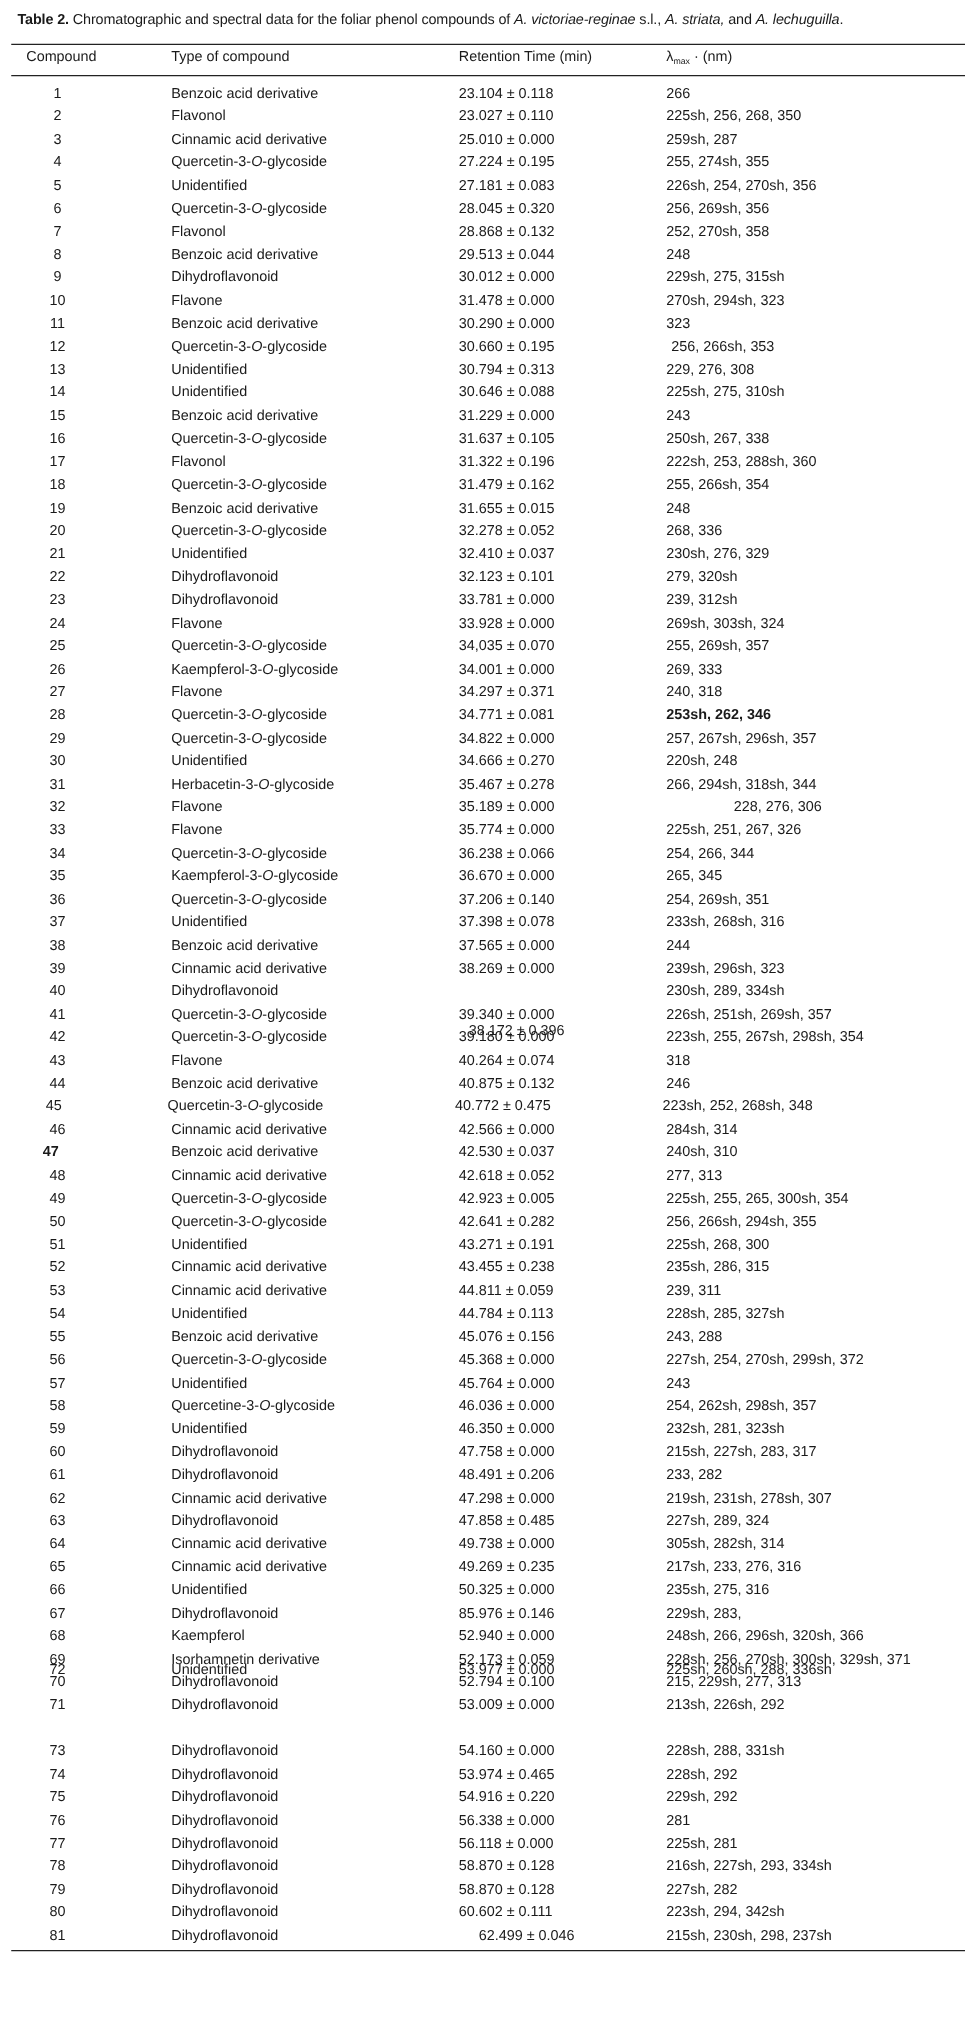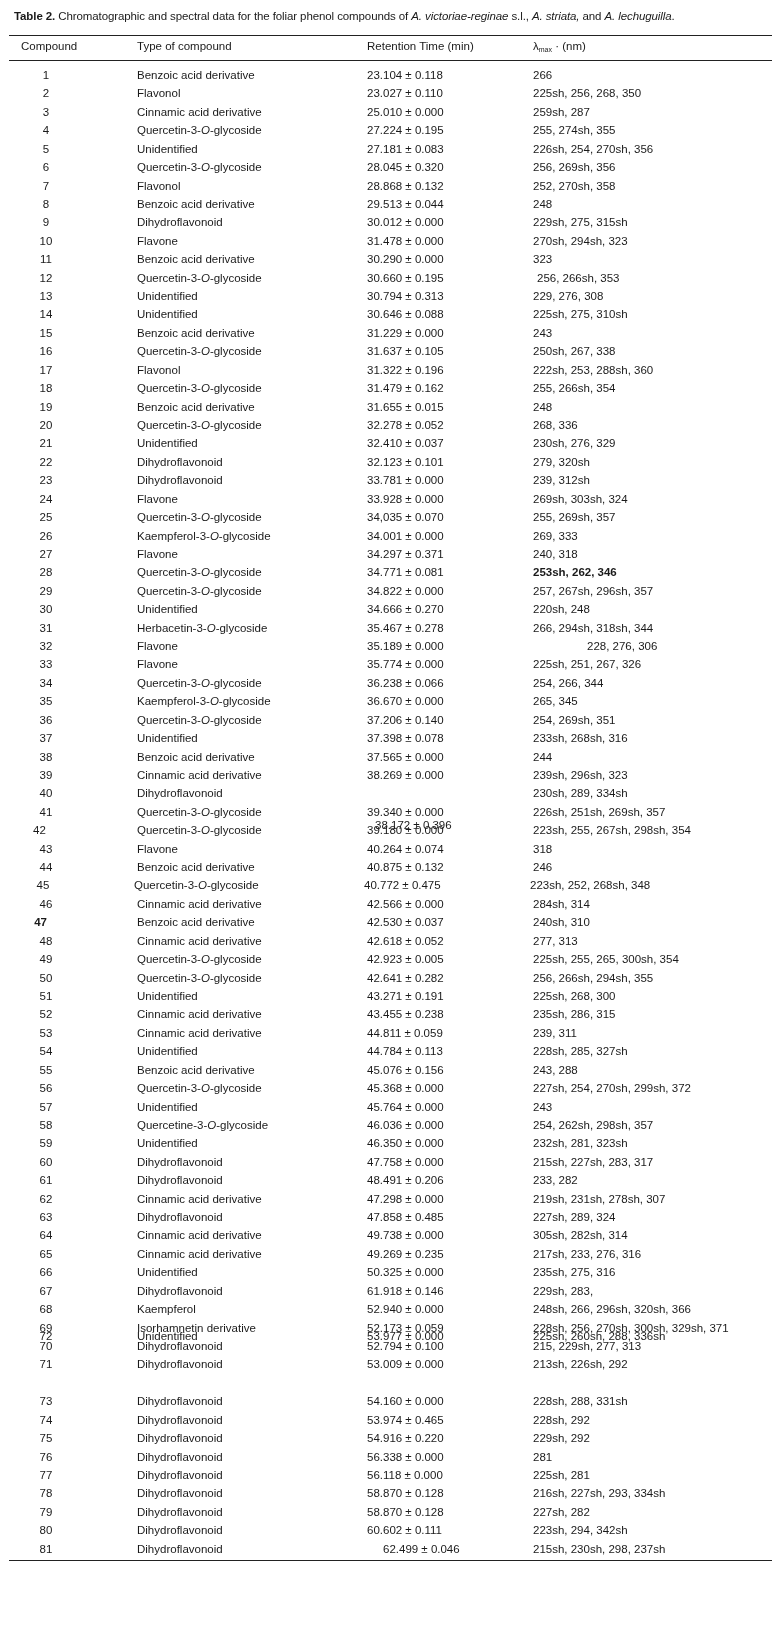--- a/index.html
+++ b/index.html
@@ -268,21 +268,21 @@
       <span style="position: absolute; left: 366px; margin-top: 32px;">38.172 ± 0.396</span>
       <span style="position: absolute; left: 524px;">230sh, 289, 334sh</span>
     </div>
     <div style="position: absolute; left: 9px; width: 763px; height: 18px; line-height: 18px; font-size: 11.5px; white-space: nowrap; top: 802.8px;">
       <span style="position: absolute; left: 24px; width: 26px; text-align: center;">41</span>
       <span style="position: absolute; left: 128px;">Quercetin-3-<i>O</i>-glycoside</span>
       <span style="position: absolute; left: 358px;">39.340 ± 0.000</span>
       <span style="position: absolute; left: 524px;">226sh, 251sh, 269sh, 357</span>
     </div>
     <div style="position: absolute; left: 9px; width: 763px; height: 18px; line-height: 18px; font-size: 11.5px; white-space: nowrap; top: 821.22px;">
-      <span style="position: absolute; left: 24px; width: 26px; text-align: left;">42</span>
+      <span style="position: absolute; left: 24px; width: 26px; text-align: center;">42</span>
       <span style="position: absolute; left: 128px;">Quercetin-3-<i>O</i>-glycoside</span>
       <span style="position: absolute; left: 358px;">39.180 ± 0.000</span>
       <span style="position: absolute; left: 524px;">223sh, 255, 267sh, 298sh, 354</span>
     </div>
     <div style="position: absolute; left: 9px; width: 763px; height: 18px; line-height: 18px; font-size: 11.5px; white-space: nowrap; top: 839.64px;">
       <span style="position: absolute; left: 24px; width: 26px; text-align: center;">43</span>
       <span style="position: absolute; left: 128px;">Flavone</span>
       <span style="position: absolute; left: 358px;">40.264 ± 0.074</span>
       <span style="position: absolute; left: 524px;">318</span>
     </div>
@@ -420,21 +420,21 @@
     </div>
     <div style="position: absolute; left: 9px; width: 763px; height: 18px; line-height: 18px; font-size: 11.5px; white-space: nowrap; top: 1263.3px;">
       <span style="position: absolute; left: 24px; width: 26px; text-align: center;">66</span>
       <span style="position: absolute; left: 128px;">Unidentified</span>
       <span style="position: absolute; left: 358px;">50.325 ± 0.000</span>
       <span style="position: absolute; left: 524px;">235sh, 275, 316</span>
     </div>
     <div style="position: absolute; left: 9px; width: 763px; height: 18px; line-height: 18px; font-size: 11.5px; white-space: nowrap; top: 1281.72px;">
       <span style="position: absolute; left: 24px; width: 26px; text-align: center;">67</span>
       <span style="position: absolute; left: 128px;">Dihydroflavonoid</span>
-      <span style="position: absolute; left: 358px;">61.918 ± 0.146</span>
+      <span style="position: absolute; left: 358px;">85.976 ± 0.146</span>
       <span style="position: absolute; left: 524px;">229sh, 283,</span>
     </div>
     <div style="position: absolute; left: 9px; width: 763px; height: 18px; line-height: 18px; font-size: 11.5px; white-space: nowrap; top: 1300.14px;">
       <span style="position: absolute; left: 24px; width: 26px; text-align: center;">68</span>
       <span style="position: absolute; left: 128px;">Kaempferol</span>
       <span style="position: absolute; left: 358px;">52.940 ± 0.000</span>
       <span style="position: absolute; left: 524px;">248sh, 266, 296sh, 320sh, 366</span>
     </div>
     <div style="position: absolute; left: 9px; width: 763px; height: 18px; line-height: 18px; font-size: 11.5px; white-space: nowrap; top: 1318.56px;">
       <span style="position: absolute; left: 24px; width: 26px; text-align: center;">69</span>

